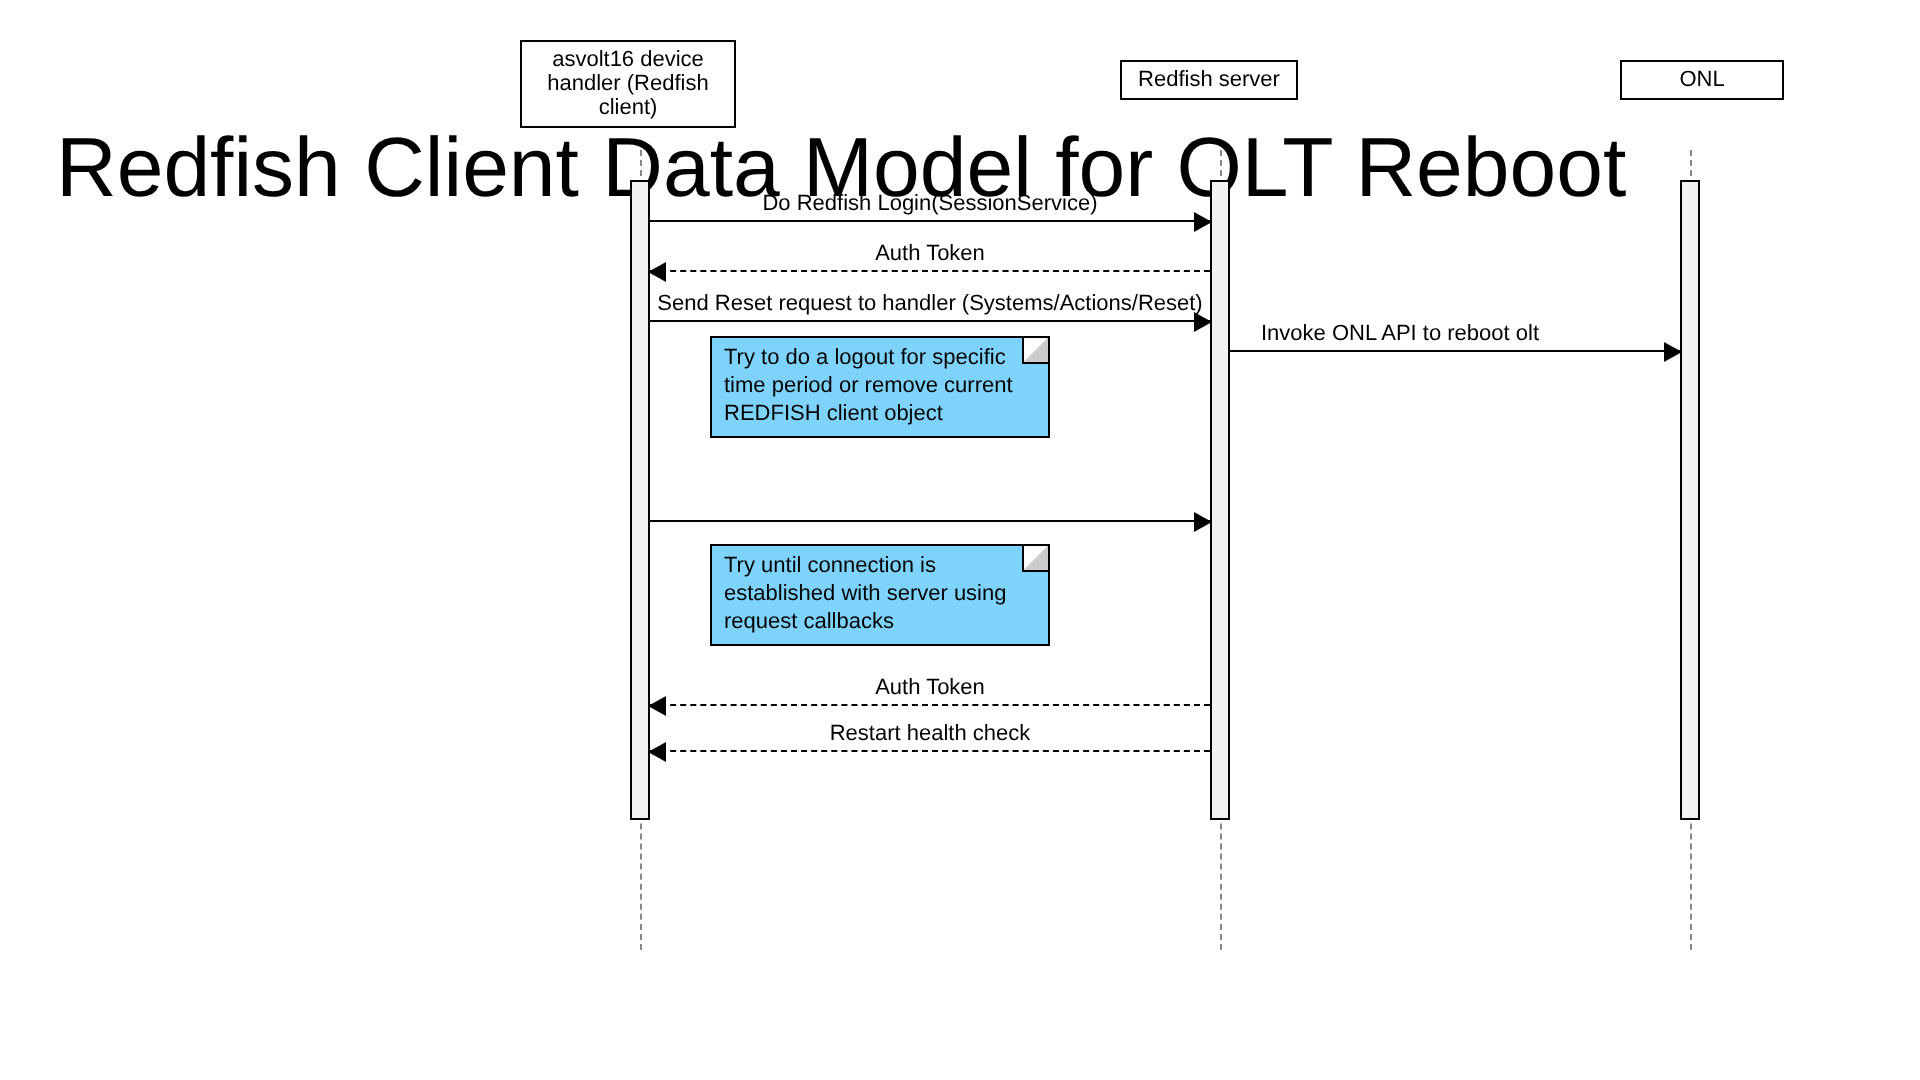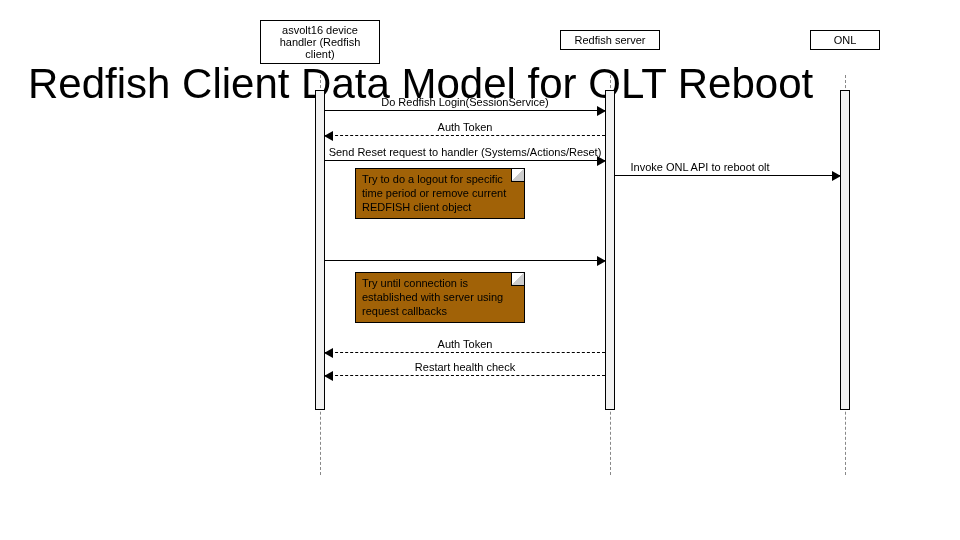--- a/index.html
+++ b/index.html
@@ -6,34 +6,34 @@
   .title{position:absolute;left:28px;top:60px;font-family:"Segoe UI Light","Segoe UI",Arial,sans-serif;font-size:42px;font-weight:400;line-height:1.12;color:#000}
   .p-box{position:absolute;border:1px solid #000;background:#fff;font-size:11px;text-align:center;padding:3px 4px;box-sizing:border-box}
   .ll{position:absolute;width:0;border-left:1.5px dashed #888;top:55px}
   .act{position:absolute;width:10px;background:#f2f2f2;border:1px solid #000;box-sizing:border-box}
   .arw{position:absolute;height:0;border-top:1.5px solid #000}
   .dash{border-top:1.5px dashed #000}
   .arw::after{content:"";position:absolute;top:-5px;width:0;height:0;border-top:5px solid transparent;border-bottom:5px solid transparent}
   .arw.r::after{right:-1px;border-left:9px solid #000}
   .arw.l::after{left:-1px;border-right:9px solid #000}
   .lbl{position:absolute;font-size:11px;color:#000;white-space:nowrap;text-align:center;transform:translateX(-50%)}
-  .note{position:absolute;border:1px solid #000;background:#a16207;font-size:11px;padding:4px 6px;box-sizing:border-box;line-height:1.25}
+  .note{position:absolute;border:1px solid #000;background:#7dd3fc;font-size:11px;padding:4px 6px;box-sizing:border-box;line-height:1.25}
   .note::before{content:"";position:absolute;top:0;right:0;width:12px;height:12px;background:linear-gradient(135deg,#fff 0 50%,#ccc 50% 100%);border-left:1px solid #000;border-bottom:1px solid #000}
   .dg{position:absolute;left:260px;top:20px;width:690px;height:500px}
 </style>
 </head>
 <body>
 
 <div class="title">Redfish Client Data Model for OLT Reboot</div>
 
 <div class="dg">
 
-  <div class="p-box" style="left:0;top:0;width:120px">asvolt16 device handler (Redfish client)</div>
-  <div class="p-box" style="left:300px;top:10px;width:100px">Redfish server</div>
-  <div class="p-box" style="left:550px;top:10px;width:70px">ONL</div>
+  <div class="p-box" style="left:0;top:0;width:108px">asvolt16 device handler (Redfish client)</div>
+  <div class="p-box" style="left:300px;top:10px;width:89px">Redfish server</div>
+  <div class="p-box" style="left:550px;top:10px;width:82px">ONL</div>
 
   <div class="ll" style="left:60px;height:400px"></div>
   <div class="ll" style="left:350px;height:400px"></div>
   <div class="ll" style="left:585px;height:400px"></div>
 
   <div class="act" style="left:55px;top:70px;height:320px"></div>
   <div class="act" style="left:345px;top:70px;height:320px"></div>
   <div class="act" style="left:580px;top:70px;height:320px"></div>
 
   <div class="arw r" style="left:65px;top:90px;width:280px"></div>

